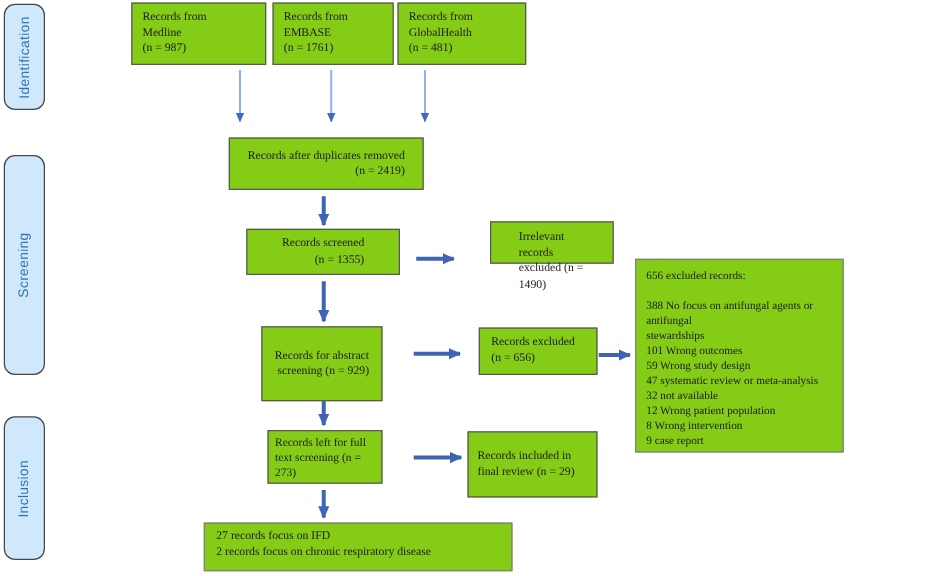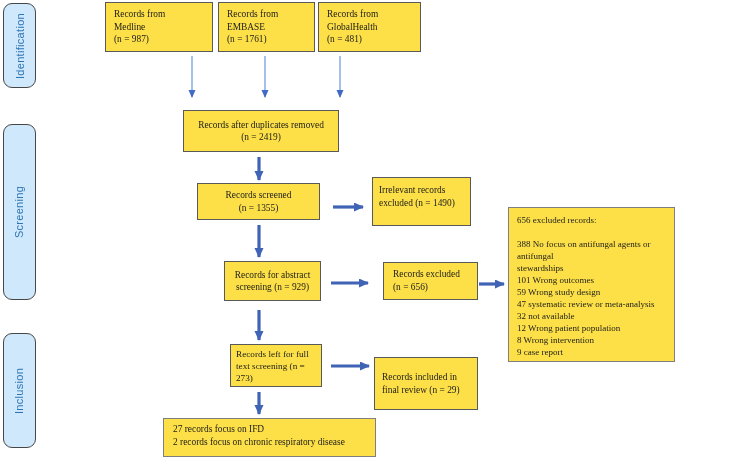--- a/index.html
+++ b/index.html
@@ -23,43 +23,43 @@
     transform:rotate(-90deg);
     white-space:nowrap;
     font-family:"Liberation Sans", sans-serif;
     font-size:11px;
     color:#2e75b6;
     letter-spacing:.3px;
   }
   .box{
     position:absolute;
     box-sizing:border-box;
-    background:#fde047;
+    background:#84cc16;
     border:1px solid #595959;
     color:#1c1c1c;
     font-size:9.4px;
     line-height:1.33;
     white-space:pre-line;
     padding:4px 6px;
   }
-  .box.center{display:flex;align-items:center;justify-content:center;text-align:center;padding:2px 4px;}
+  .box.center{display:flex;align-items:center;justify-content:center;text-align:right;padding:2px 4px;}
   .box.vcenter{display:flex;align-items:center;text-align:left;}
   .box.gray{border-color:#7f7f7f;}
   .b-medline{left:105px;top:2px;width:108px;height:50px;padding:5px 8px;}
   .b-embase{left:218px;top:2px;width:97px;height:50px;padding:5px 8px;}
   .b-globalhealth{left:318px;top:2px;width:103px;height:50px;padding:5px 8px;}
   .b-duplicates{left:183px;top:110px;width:156px;height:42px;}
   .b-screened{left:197px;top:183px;width:123px;height:37px;}
-  .b-irrelevant{left:372px;top:177px;width:99px;height:49px;padding:6px 6px;}
-  .b-abstract{left:224px;top:261px;width:97px;height:40px;}
+  .b-irrelevant{left:392px;top:177px;width:99px;height:34px;padding:6px 22px;}
+  .b-abstract{left:209px;top:261px;width:97px;height:60px;}
   .b-excluded656{left:373px;top:262px;width:95px;height:38px;padding:5px 6px 5px 9px;margin-left:10px;}
   .b-reasons{left:508px;top:207px;width:167px;height:155px;padding:7px 8px;font-size:9px;}
-  .b-fulltext{left:230px;top:344px;width:92px;height:43px;padding:3px 3px 3px 5px;font-size:9.2px;}
-  .b-included{left:374px;top:345px;width:104px;height:53px;padding:4px 7px;margin-top:12px;}
-  .b-focus{left:163px;top:418px;width:213px;height:39px;padding:4px 0 4px 9px;}
+  .b-fulltext{left:214px;top:344px;width:92px;height:43px;padding:3px 3px 3px 5px;font-size:9.2px;}
+  .b-included{left:374px;top:345px;width:104px;height:53px;padding:4px 7px;}
+  .b-focus{left:163px;top:418px;width:247px;height:39px;padding:4px 0 4px 9px;}
   .s-identification{left:3px;top:3px;width:33px;height:85px;}
   .s-screening{left:3px;top:124px;width:33px;height:176px;}
   .s-inclusion{left:3px;top:333px;width:33px;height:115px;}
 </style>
 </head>
 <body>
 
 <div class="canvas">
 
   <svg class="arrow-layer" width="747" height="461" viewBox="0 0 747 461">

